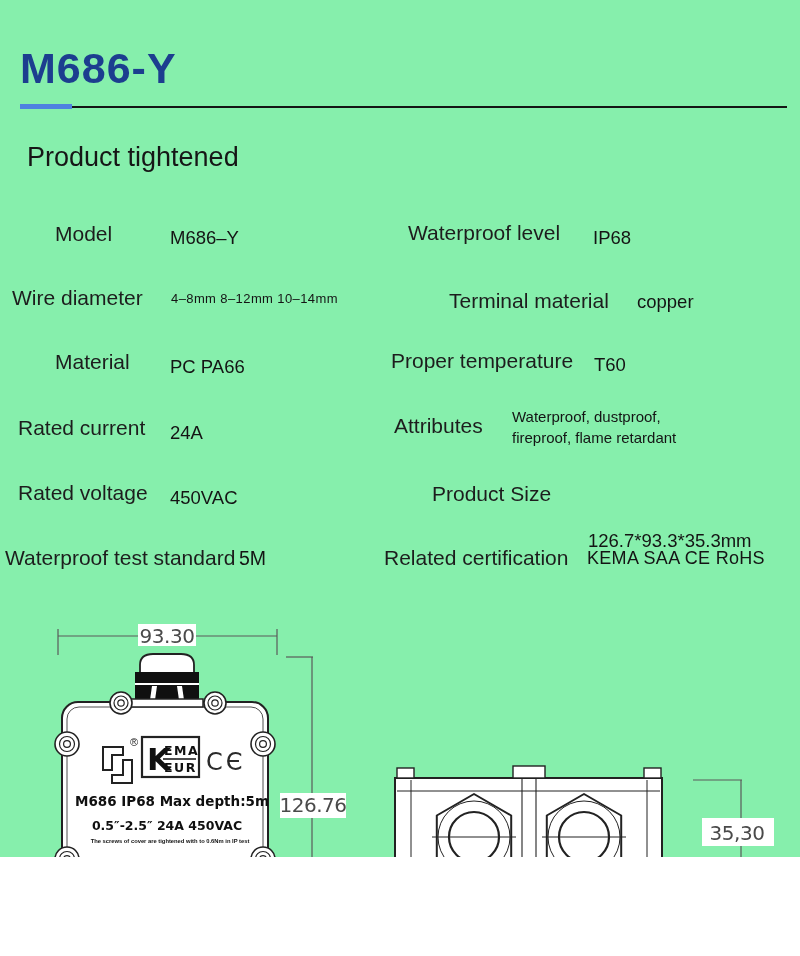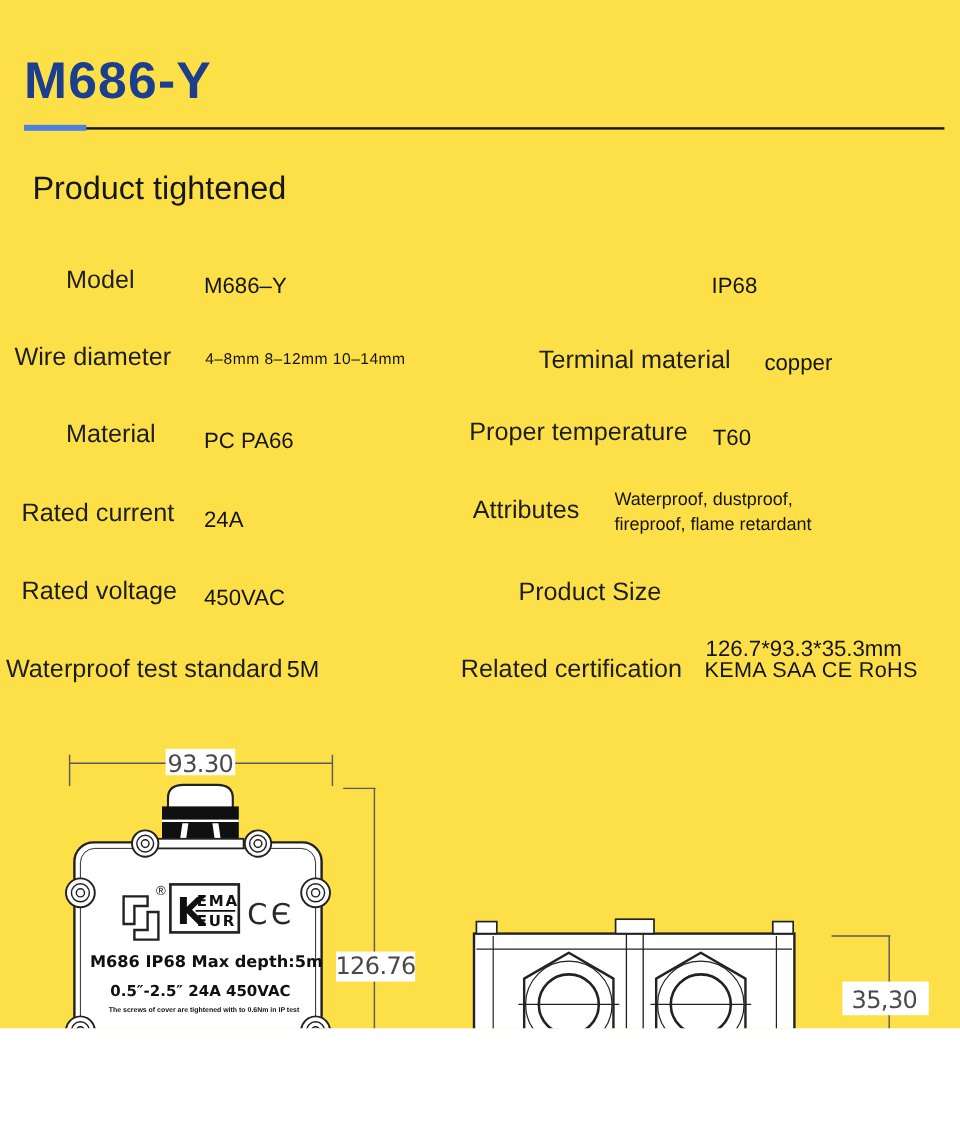--- a/index.html
+++ b/index.html
@@ -1,16 +1,16 @@
 <!DOCTYPE html>
 <html><head>
 <meta charset="utf-8">
 <style>
   html,body{margin:0;padding:0;background:#fff;}
-  .canvas{position:relative;width:800px;height:857px;background:#fde047;
+  .canvas{position:relative;width:800px;height:857px;background:#86efac;
           font-family:"Liberation Sans",sans-serif;overflow:hidden;}
   .title{position:absolute;left:20px;top:44px;font-size:43px;font-weight:bold;
          letter-spacing:1px;color:#1c3e8f;white-space:nowrap;}
   .rule-black{position:absolute;left:20px;top:106px;width:767px;height:2px;background:#151515;}
   .rule-blue{position:absolute;left:20px;top:104px;width:52px;height:5px;background:#4e82e0;}
   .section-title{position:absolute;left:27px;top:142px;font-size:27px;color:#161616;white-space:nowrap;}
   .lbl{position:absolute;font-size:21px;color:#1d1d1d;white-space:nowrap;}
   .val{position:absolute;font-size:18.5px;color:#141414;white-space:nowrap;}
   .val-sm{position:absolute;font-size:15px;line-height:21px;color:#141414;white-space:nowrap;}
   svg{position:absolute;left:0;top:598px;}
@@ -43,20 +43,21 @@
 
   <div class="lbl" style="left:18px;top:416px;">Rated current</div>
   <div class="val" style="left:170px;top:422px;">24A</div>
 
   <div class="lbl" style="left:18px;top:481px;">Rated voltage</div>
   <div class="val" style="left:170px;top:487px;">450VAC</div>
 
   <div class="lbl" style="left:5px;top:546px;">Waterproof test standard</div>
   <div class="val" style="left:239px;top:547px;font-size:19.5px;">5M</div>
 
+  <div class="lbl" style="left:408px;top:221px;">Waterproof level</div>
   <div class="val" style="left:593px;top:227px;">IP68</div>
 
   <div class="lbl" style="left:449px;top:289px;">Terminal material</div>
   <div class="val" style="left:637px;top:291px;">copper</div>
 
   <div class="lbl" style="left:391px;top:349px;text-align:center;">Proper temperature</div>
   <div class="val" style="left:594px;top:354px;">T60</div>
 
   <div class="lbl" style="left:394px;top:414px;">Attributes</div>
   <div class="val-sm" style="left:512px;top:406px;">Waterproof, dustproof,</div>

